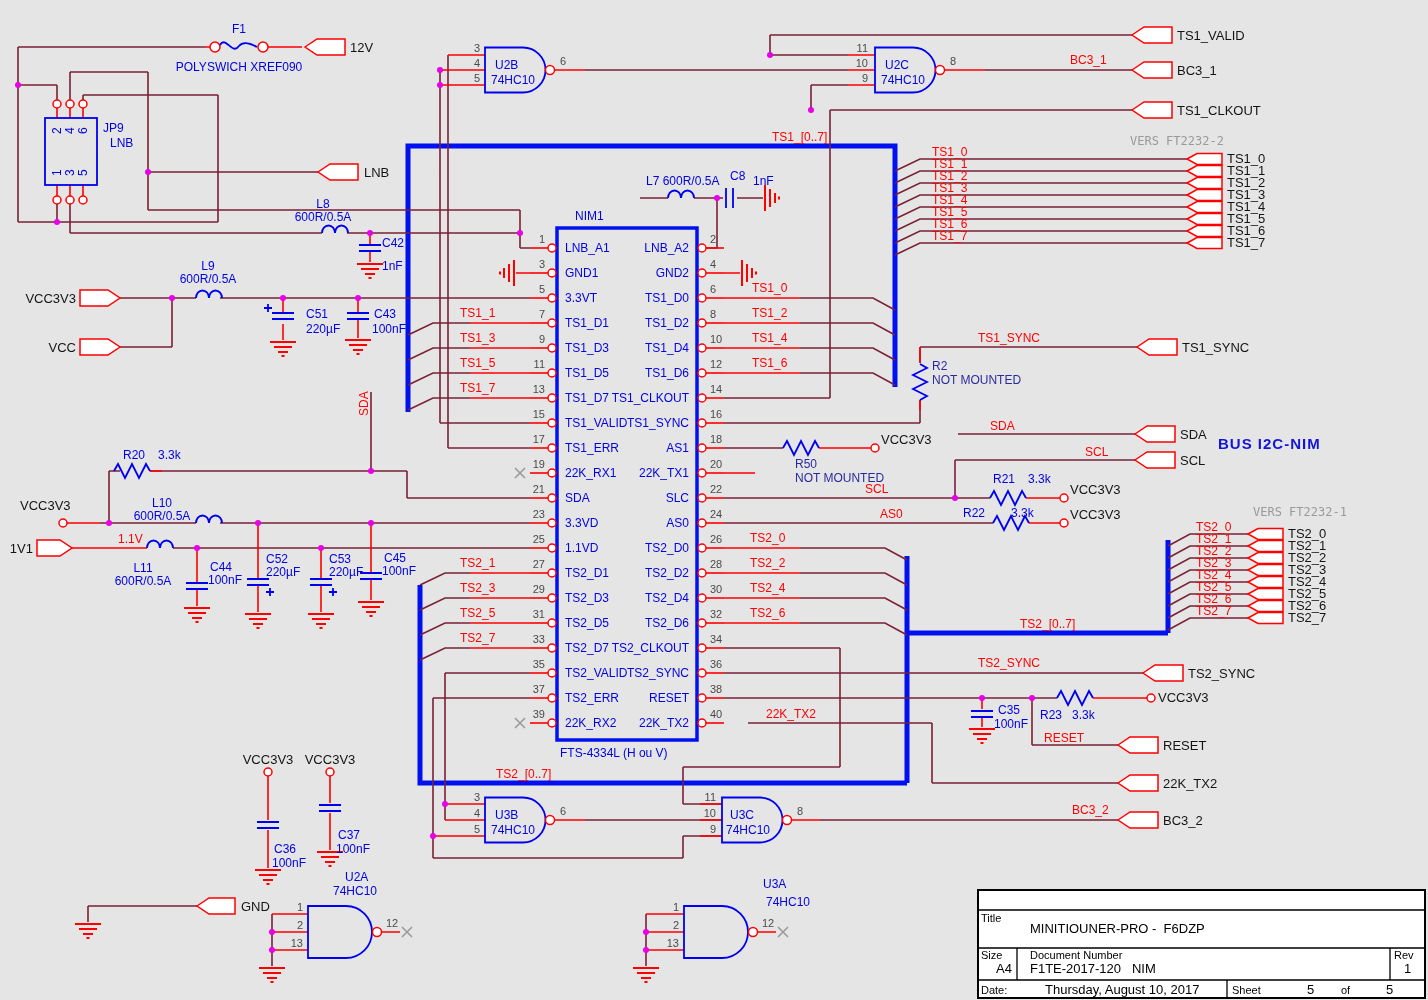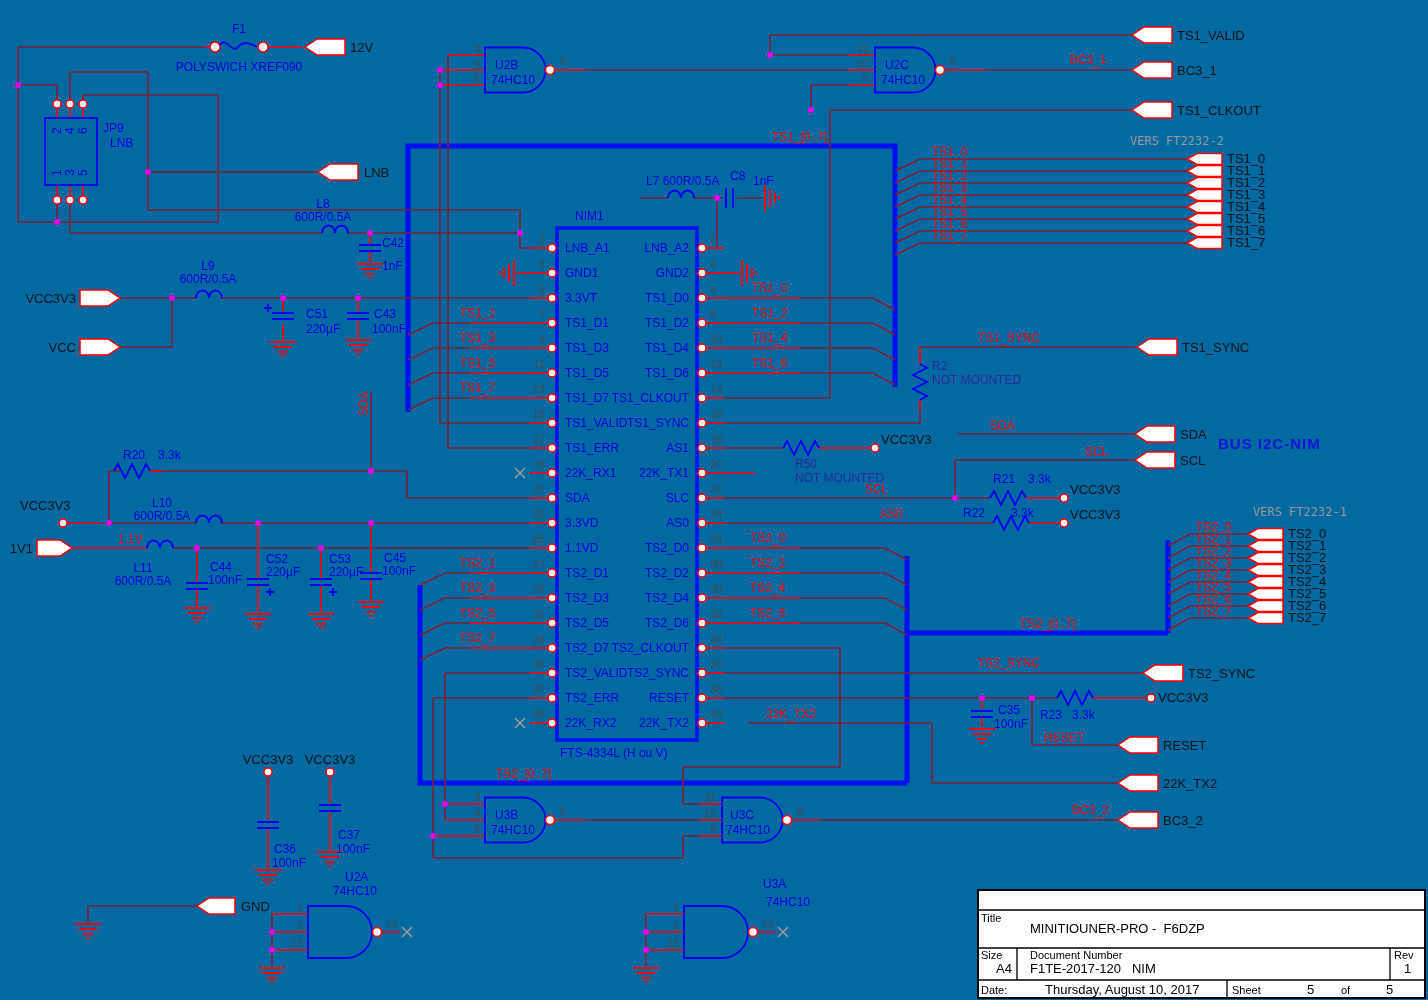--- a/index.html
+++ b/index.html
@@ -1,16 +1,16 @@
 <!DOCTYPE html>
 <html><head>
 <meta charset="utf-8">
 <style>
   html,body{margin:0;padding:0;background:#fff;}
-  #sheet{width:1428px;height:1000px;position:relative;background:#0369a1;font-family:"Liberation Sans",sans-serif;}
+  #sheet{width:1428px;height:1000px;position:relative;background:#e5e5e5;font-family:"Liberation Sans",sans-serif;}
   svg text{font-family:"Liberation Sans",sans-serif;}
   .w{stroke:#7a2136;stroke-width:1.6;fill:none}
   .r{stroke:#ff0000;stroke-width:1.6;fill:none}
   .bus{stroke:#0010f0;stroke-width:5;fill:none}
   .bl{stroke:#0000f0;stroke-width:1.8;fill:none}
   .icb{stroke:#0010f0;stroke-width:3.5;fill:none}
   .pc{stroke:#ff0000;stroke-width:1.5;fill:#fff}
   .cj{fill:#e800e8;stroke:none}
   .cs{stroke:#ff0000;stroke-width:1.5;fill:#fff}
   .g{stroke:#ff0000;stroke-width:2;fill:none}

